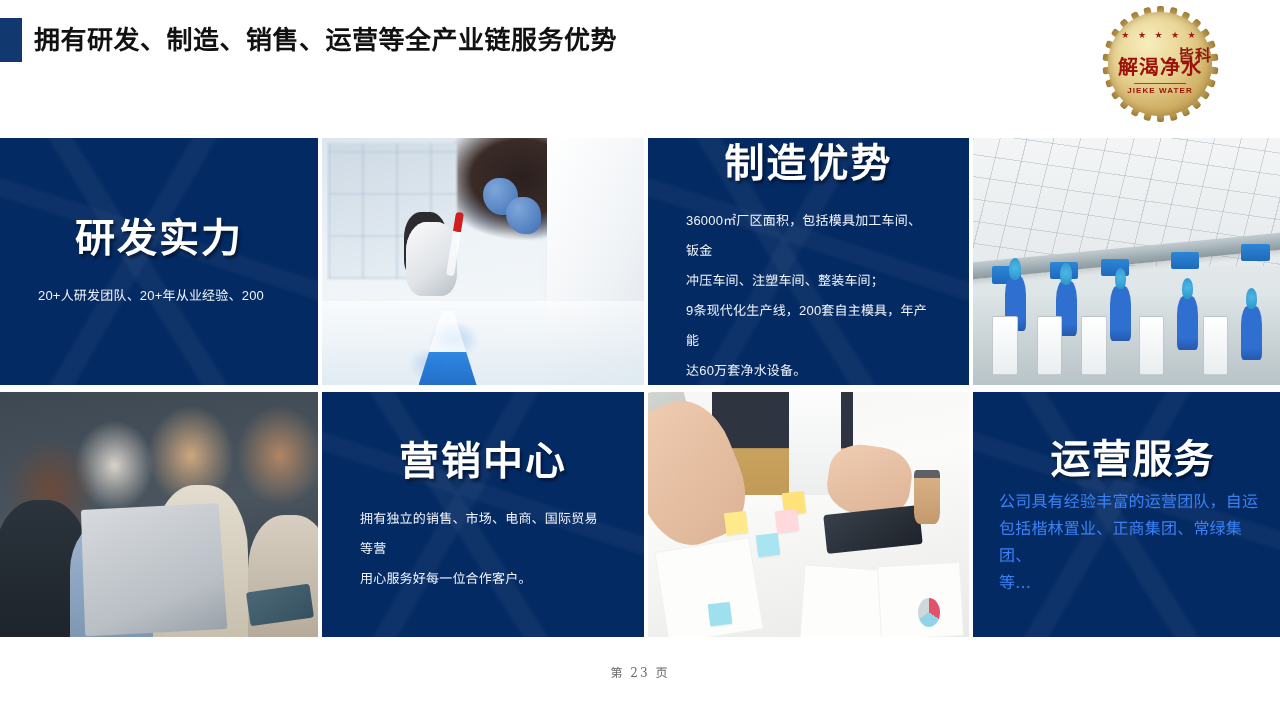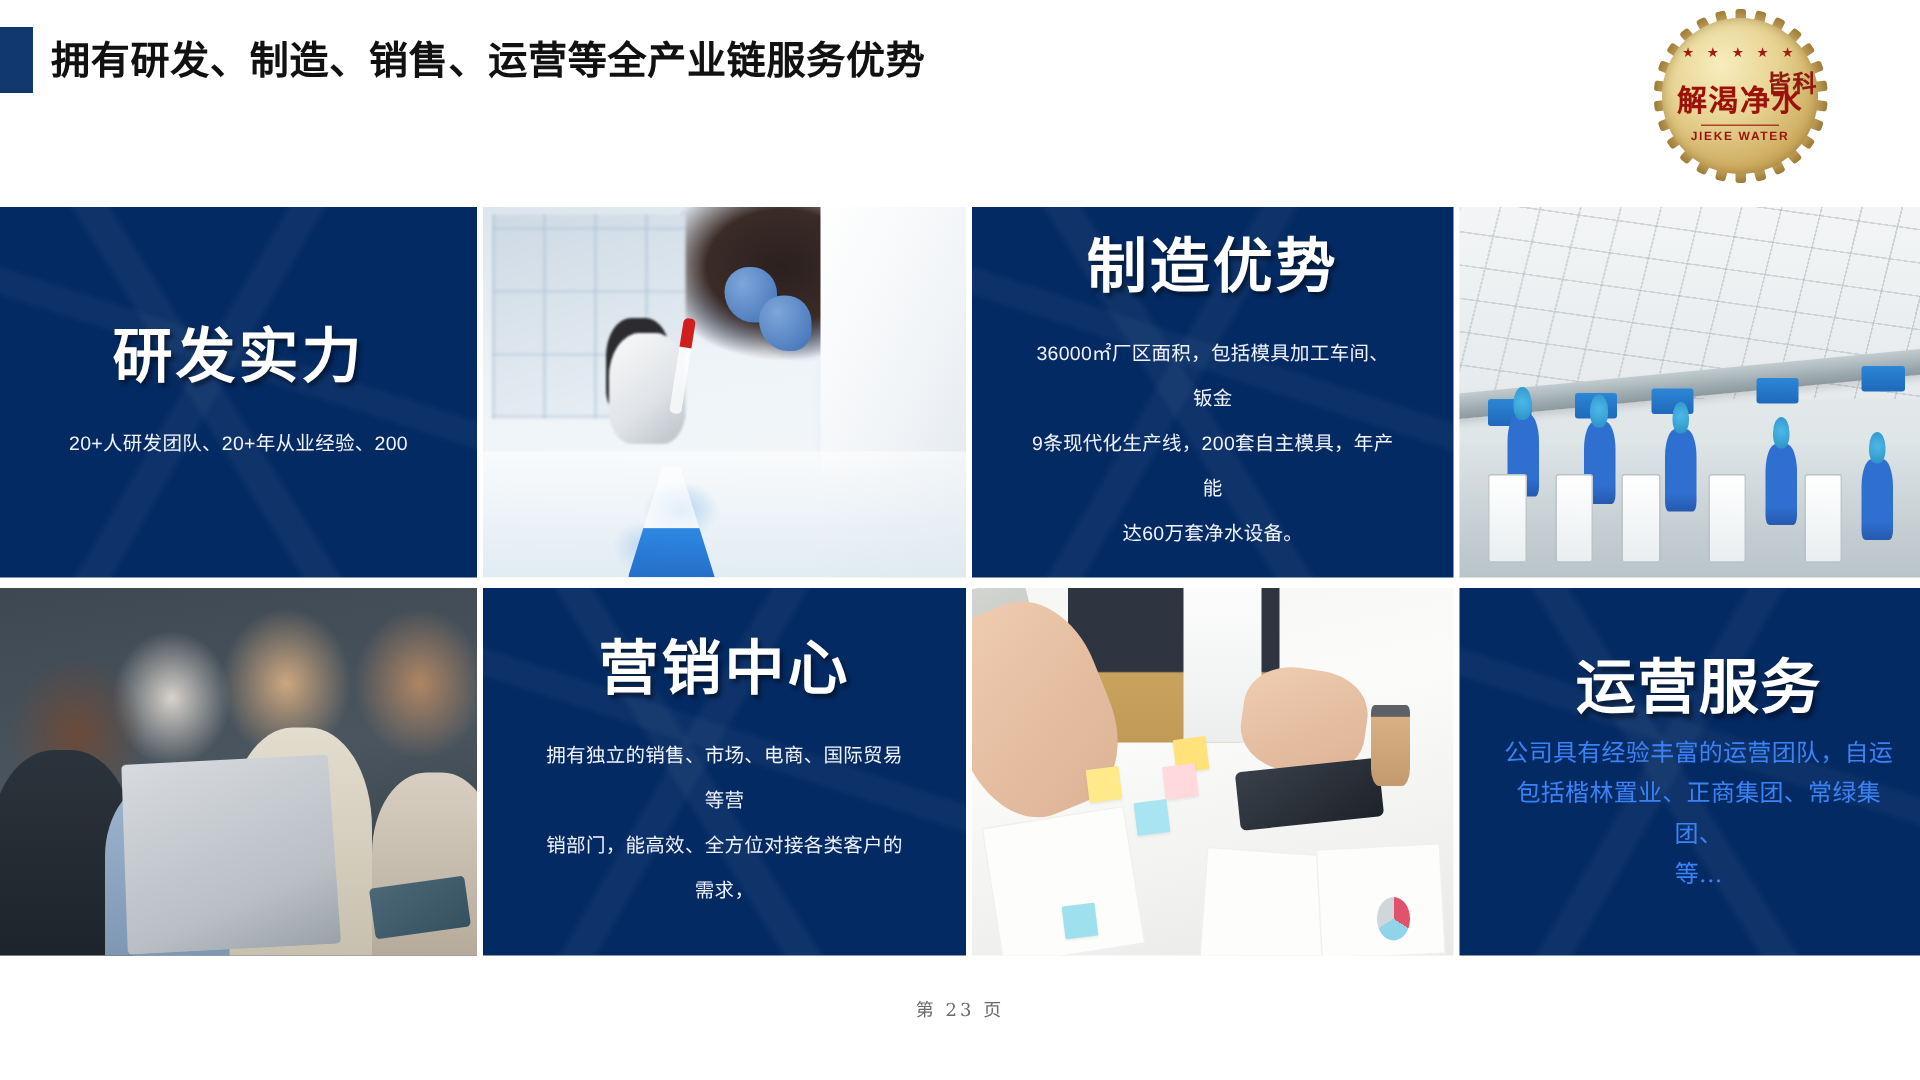--- a/index.html
+++ b/index.html
@@ -183,21 +183,21 @@
     text-shadow: 2px 3px 3px rgba(0,0,0,.45);
     margin-bottom: 18px;
   }
 
   .card-body {
     position: relative;
     color: #f0f3fa;
     font-size: 13px;
     line-height: 30px;
     letter-spacing: .2px;
-    text-align: center;
+    text-align: left;
   }
   .card-body p { margin: 0; }
 
   
   .cell.text-card.serif-card { padding: 0 26px; }
   .cell.text-card.serif-card .card-heading {
     font-size: 40px;
     margin-bottom: 4px;
     letter-spacing: 1px;
   }
@@ -477,20 +477,21 @@
     <div class="lab-glove g2"></div>
     <div class="lab-pipette"></div>
     <div class="lab-bench"></div>
     <div class="lab-flask"></div>
   </div>
 
   <div class="cell text-card">
     <div class="card-heading">制造优势</div>
     <div class="card-body">
       <p>36000㎡厂区面积，包括模具加工车间、钣金</p>
+      <p>冲压车间、注塑车间、整装车间；</p>
       <p>9条现代化生产线，200套自主模具，年产能</p>
       <p>达60万套净水设备。</p>
     </div>
   </div>
 
   <div class="cell photo photo-factory">
     <div class="fac-ceiling"></div>
     <div class="fac-beam"></div>
     <div class="fac-line"></div>
     <div class="fac-sign" style="left:6%;  top:52%;"></div>
@@ -516,21 +517,21 @@
     <div class="mt-person p3"></div>
     <div class="mt-person p4"></div>
     <div class="mt-laptop"></div>
     <div class="mt-tablet"></div>
   </div>
 
   <div class="cell text-card">
     <div class="card-heading">营销中心</div>
     <div class="card-body">
       <p>拥有独立的销售、市场、电商、国际贸易等营</p>
-      <p>销部门，能高效、全方位对接各类客户的需求，</p>
+      <p>用心服务好每一位合作客户。</p>
     </div>
   </div>
 
   <div class="cell photo photo-planning">
     <div class="pl-torso"></div>
     <div class="pl-shirt"></div>
     <div class="pl-sleeve"></div>
     <div class="pl-arm a1"></div>
     <div class="pl-arm a2"></div>
     <div class="pl-paper pp1"></div>

